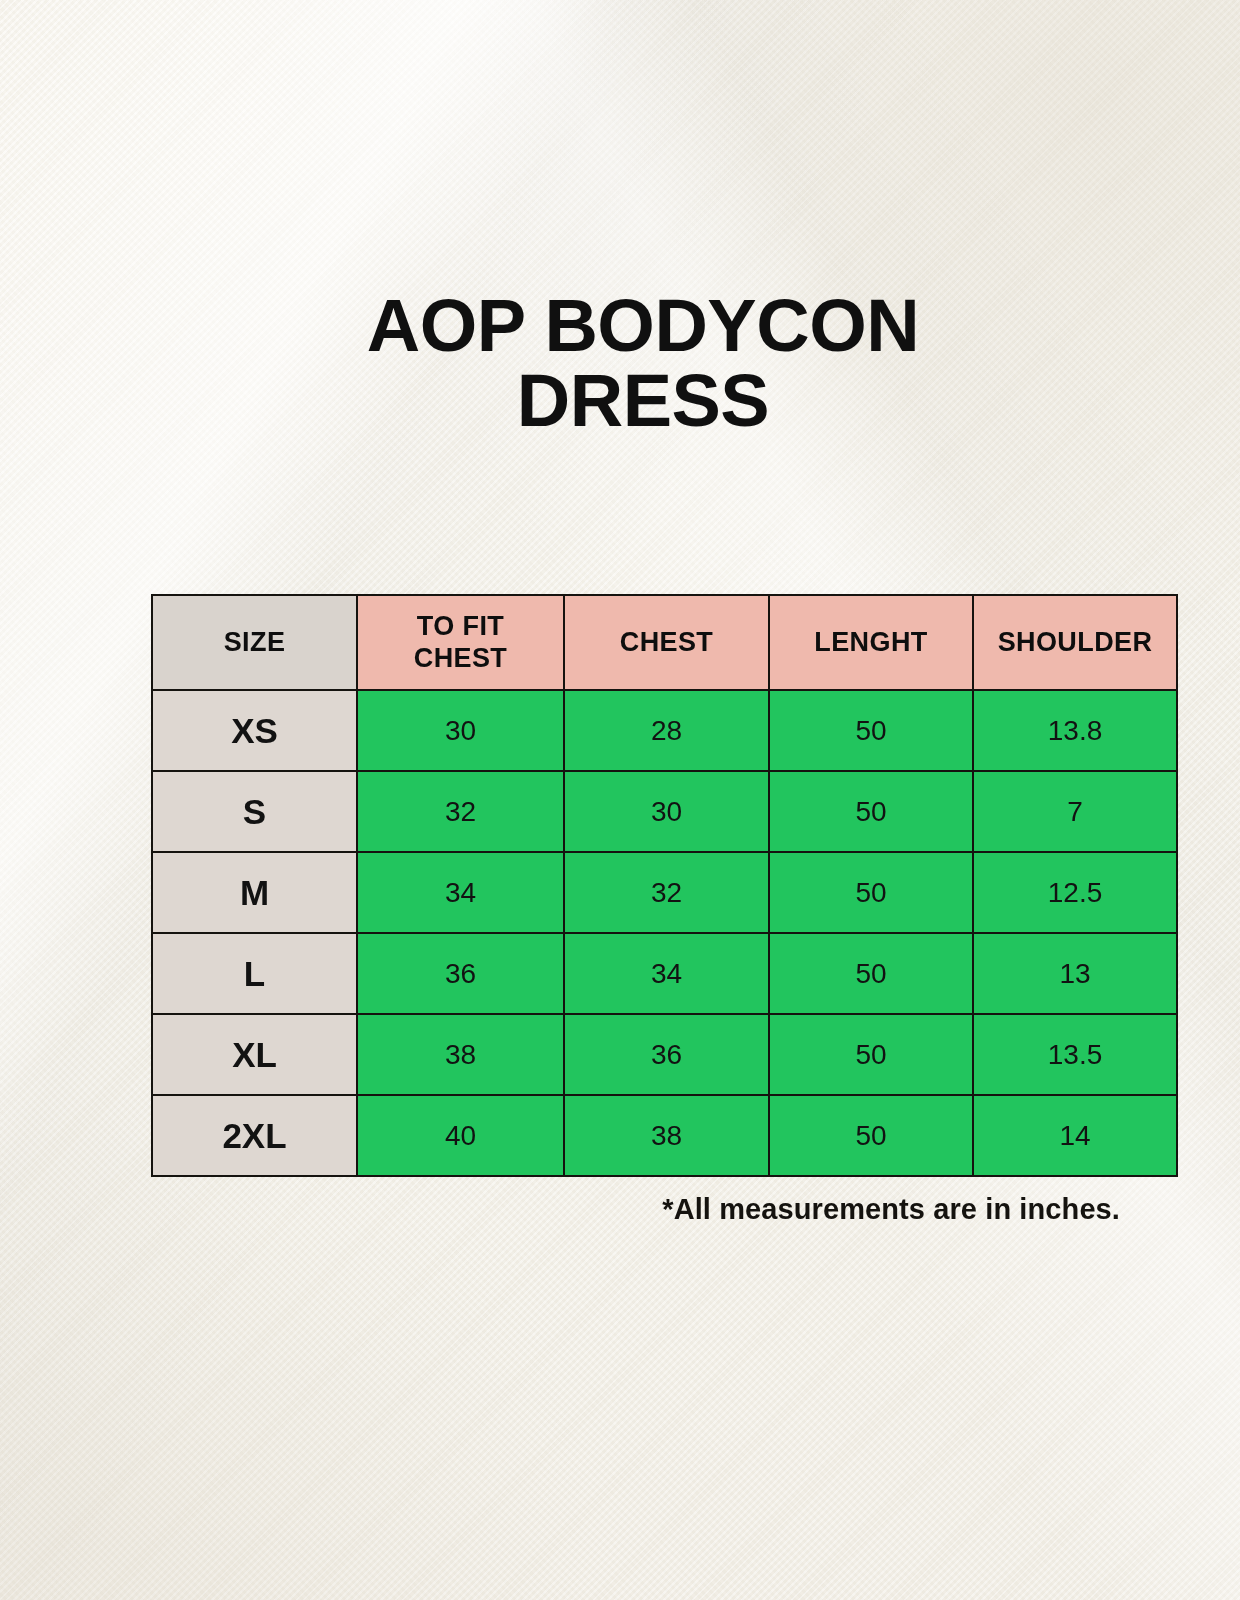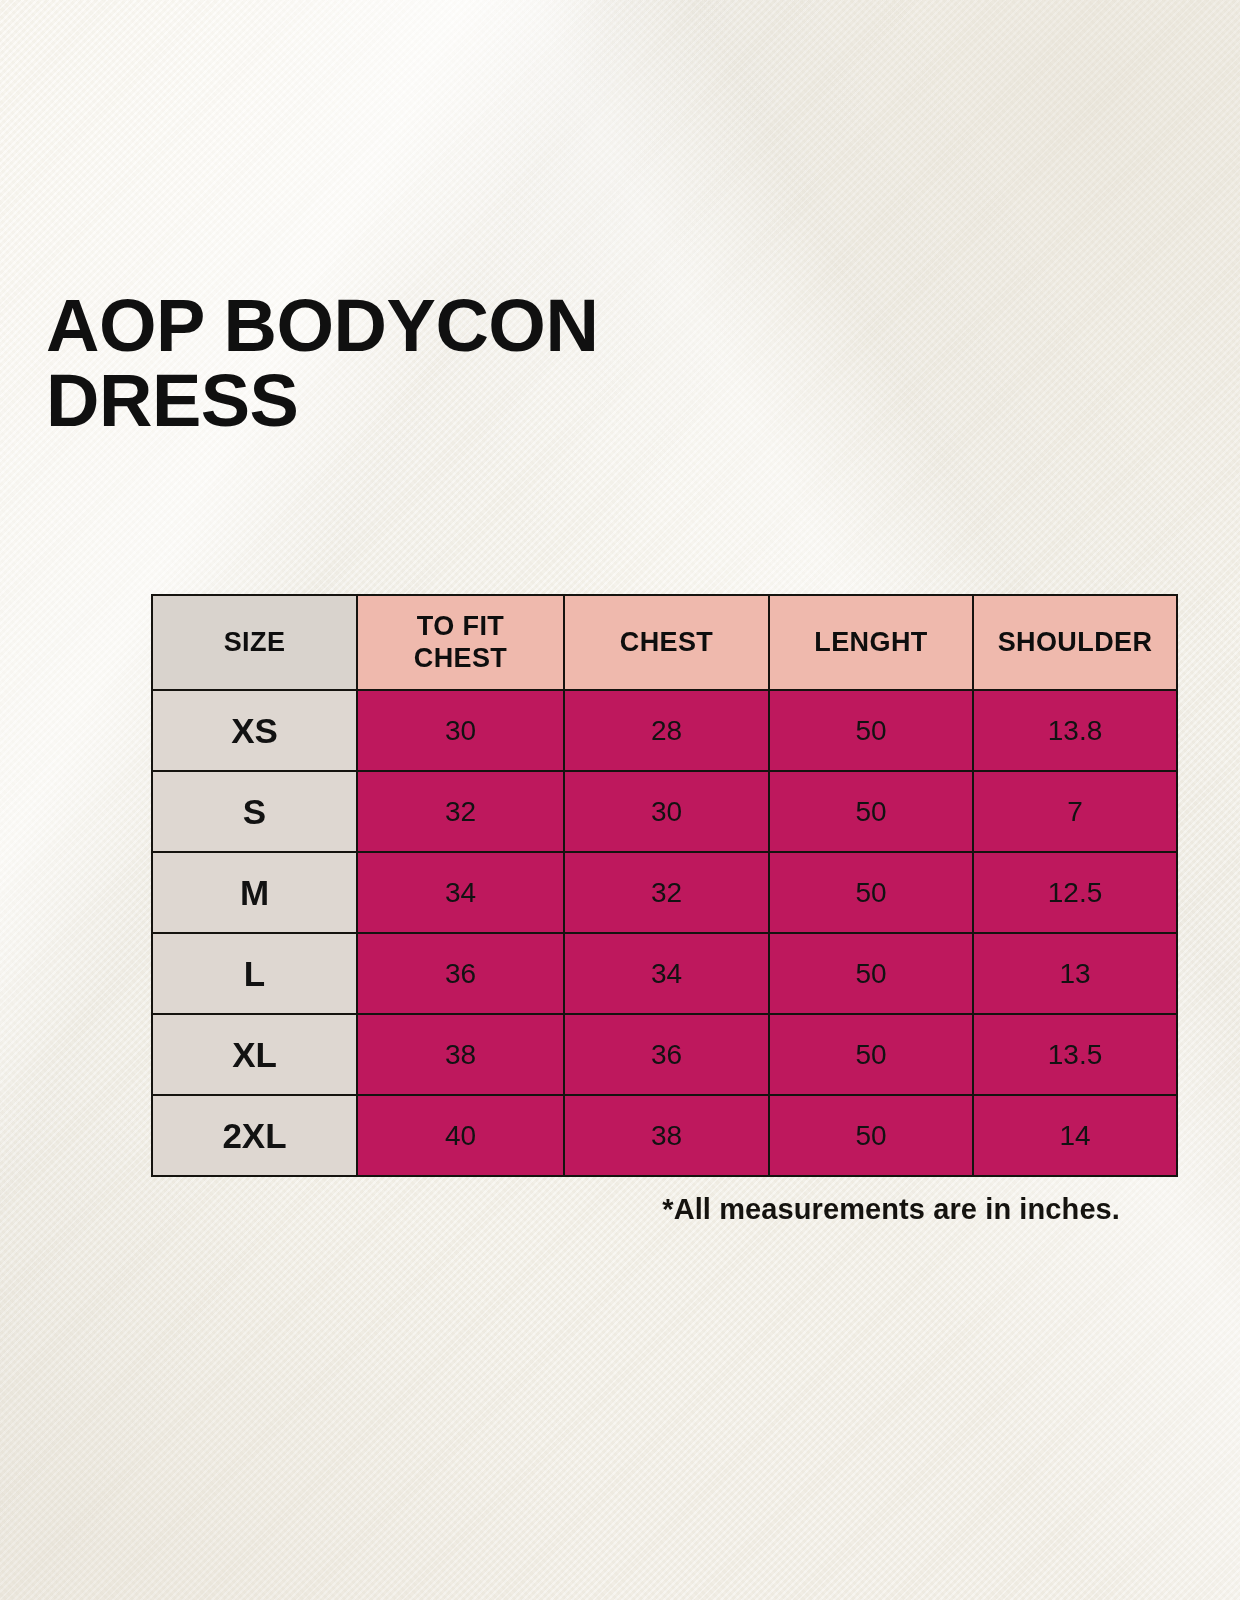--- a/index.html
+++ b/index.html
@@ -56,21 +56,21 @@
     width: 1240px;
     height: 1600px;
   }
 
   
   .title {
     position: absolute;
     left: 0;
     top: 288px;
     width: 1240px;
-    text-align: left;
+    text-align: center;
     font-size: 74px;
     line-height: 1.02;
     font-weight: 700;
     letter-spacing: -0.5px;
     color: #101010;
     padding-left: 46px;
   }
   .title .line { display: block; }
 
   
@@ -133,21 +133,21 @@
     line-height: 1.18;
     color: #0e0e0e;
     padding: 4px 6px;
   }
   thead th.head-size {
     background: #d9d3cd;
   }
 
   tbody td {
     height: 81px;
-    background: #be185d;
+    background: #22c55e;
     font-size: 28px;
     font-weight: 400;
     color: #121212;
   }
   tbody td.size-cell {
     background: #ded7d1;
     font-weight: 700;
     font-size: 35px;
   }
 

